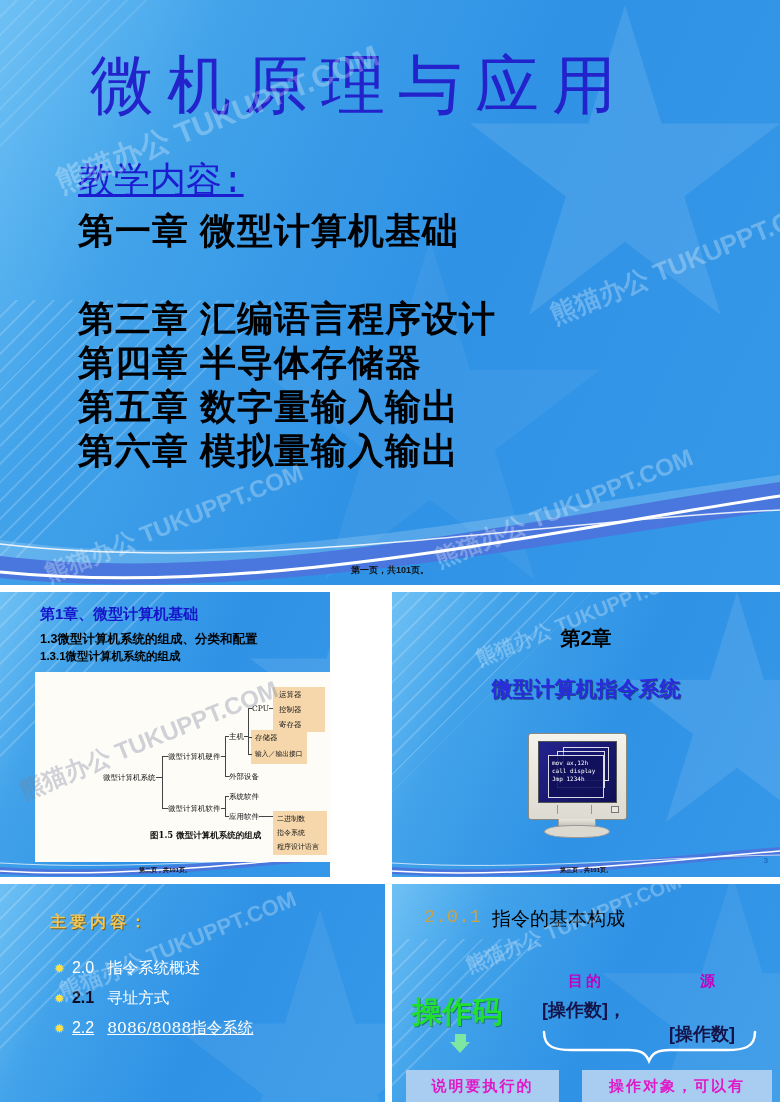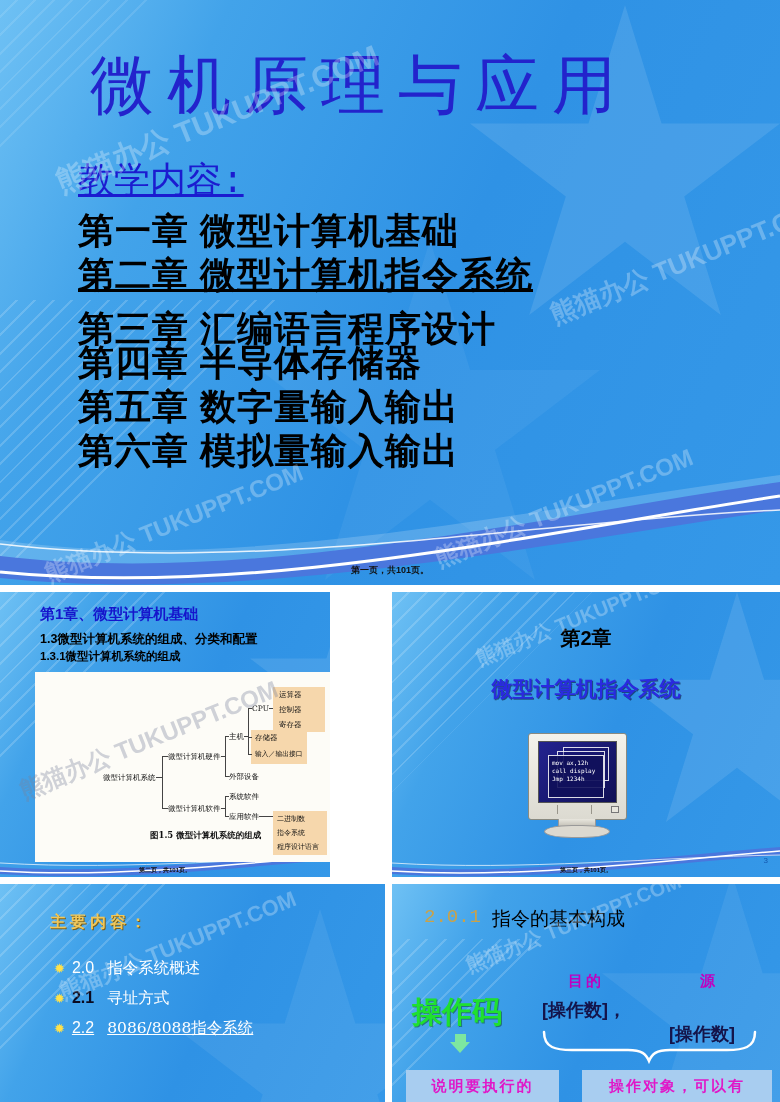--- a/index.html
+++ b/index.html
@@ -52,22 +52,21 @@
   <div class="slide" style="left:0;top:0;width:780px;height:585px;">
     <div class="star" style="left:470px;top:5px;width:310px;height:310px;"></div>
     <div class="star" style="left:260px;top:240px;width:340px;height:340px;background:rgba(255,255,255,.05);"></div>
     <div class="streaks" style="left:0;top:300px;width:290px;height:280px;"></div>
     <div class="streaks" style="left:0;top:0;width:150px;height:150px;opacity:.35;"></div>
 
     <div class="abs serif s1-title" style="left:90px;top:42px;">微机原理与应用</div>
     <div class="abs serif s1-sub" style="left:78px;top:156px;">教学内容:</div>
 
     <div class="chapter" style="top:207px;">第一章  微型计算机基础</div>
-    <div class="chapter u" style="top:251px;">第二章  微型计算机指令系统</div>
-    <div class="chapter" style="top:305px;">第三章  汇编语言程序设计</div>
+    <div class="chapter" style="top:295px;">第三章  汇编语言程序设计</div>
     <div class="chapter" style="top:339px;">第四章  半导体存储器</div>
     <div class="chapter" style="top:383px;">第五章  数字量输入输出</div>
     <div class="chapter" style="top:427px;">第六章  模拟量输入输出</div>
 
     <svg class="abs" style="left:0;top:470px;" width="780" height="115" viewBox="0 0 780 115">
       <path d="M0,70 C240,105 520,40 780,5 L780,32 C520,65 240,122 0,96 Z" fill="rgba(255,255,255,0.18)"></path>
       <path d="M0,86 C250,116 530,48 780,12 L780,40 C530,76 250,134 0,108 Z" fill="#4a77dd"></path>
       <path d="M0,102 C260,128 540,62 780,26" fill="none" stroke="#ffffff" stroke-width="3"></path>
       <path d="M0,74 C260,104 540,50 780,40" fill="none" stroke="rgba(255,255,255,0.85)" stroke-width="1.5"></path>
     </svg>

